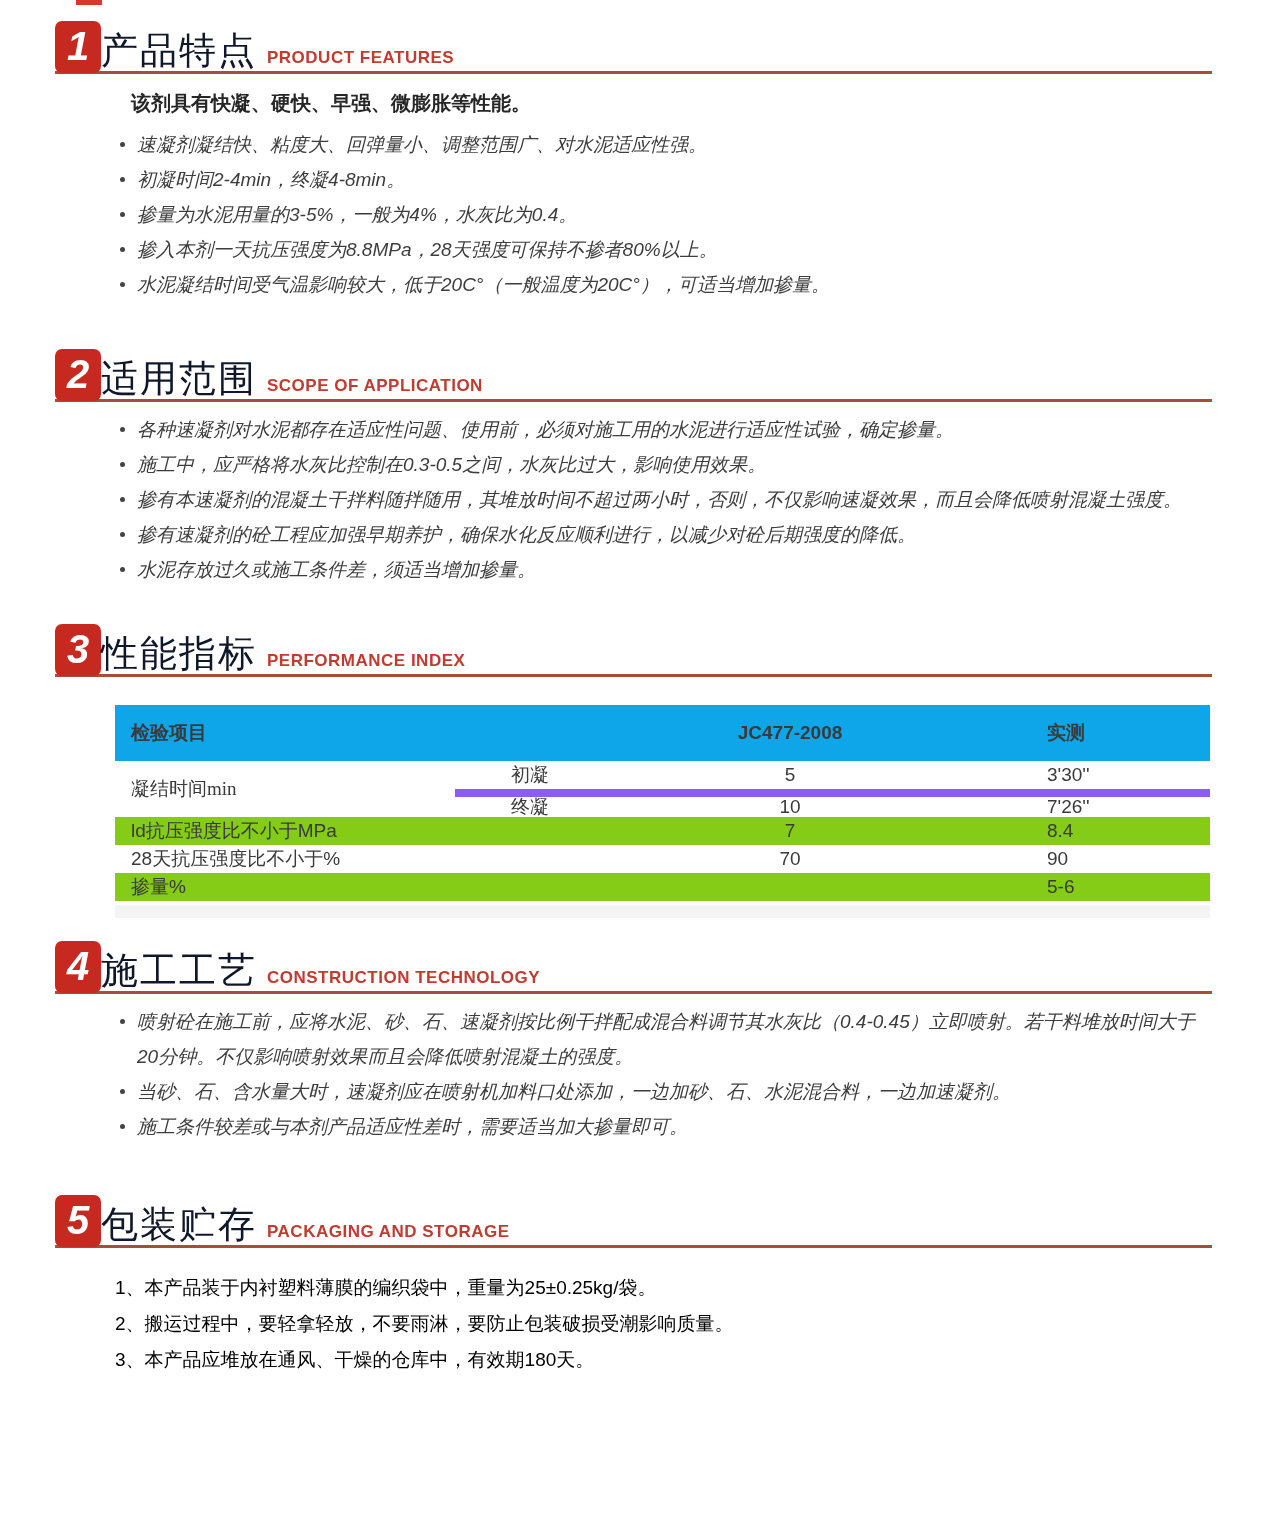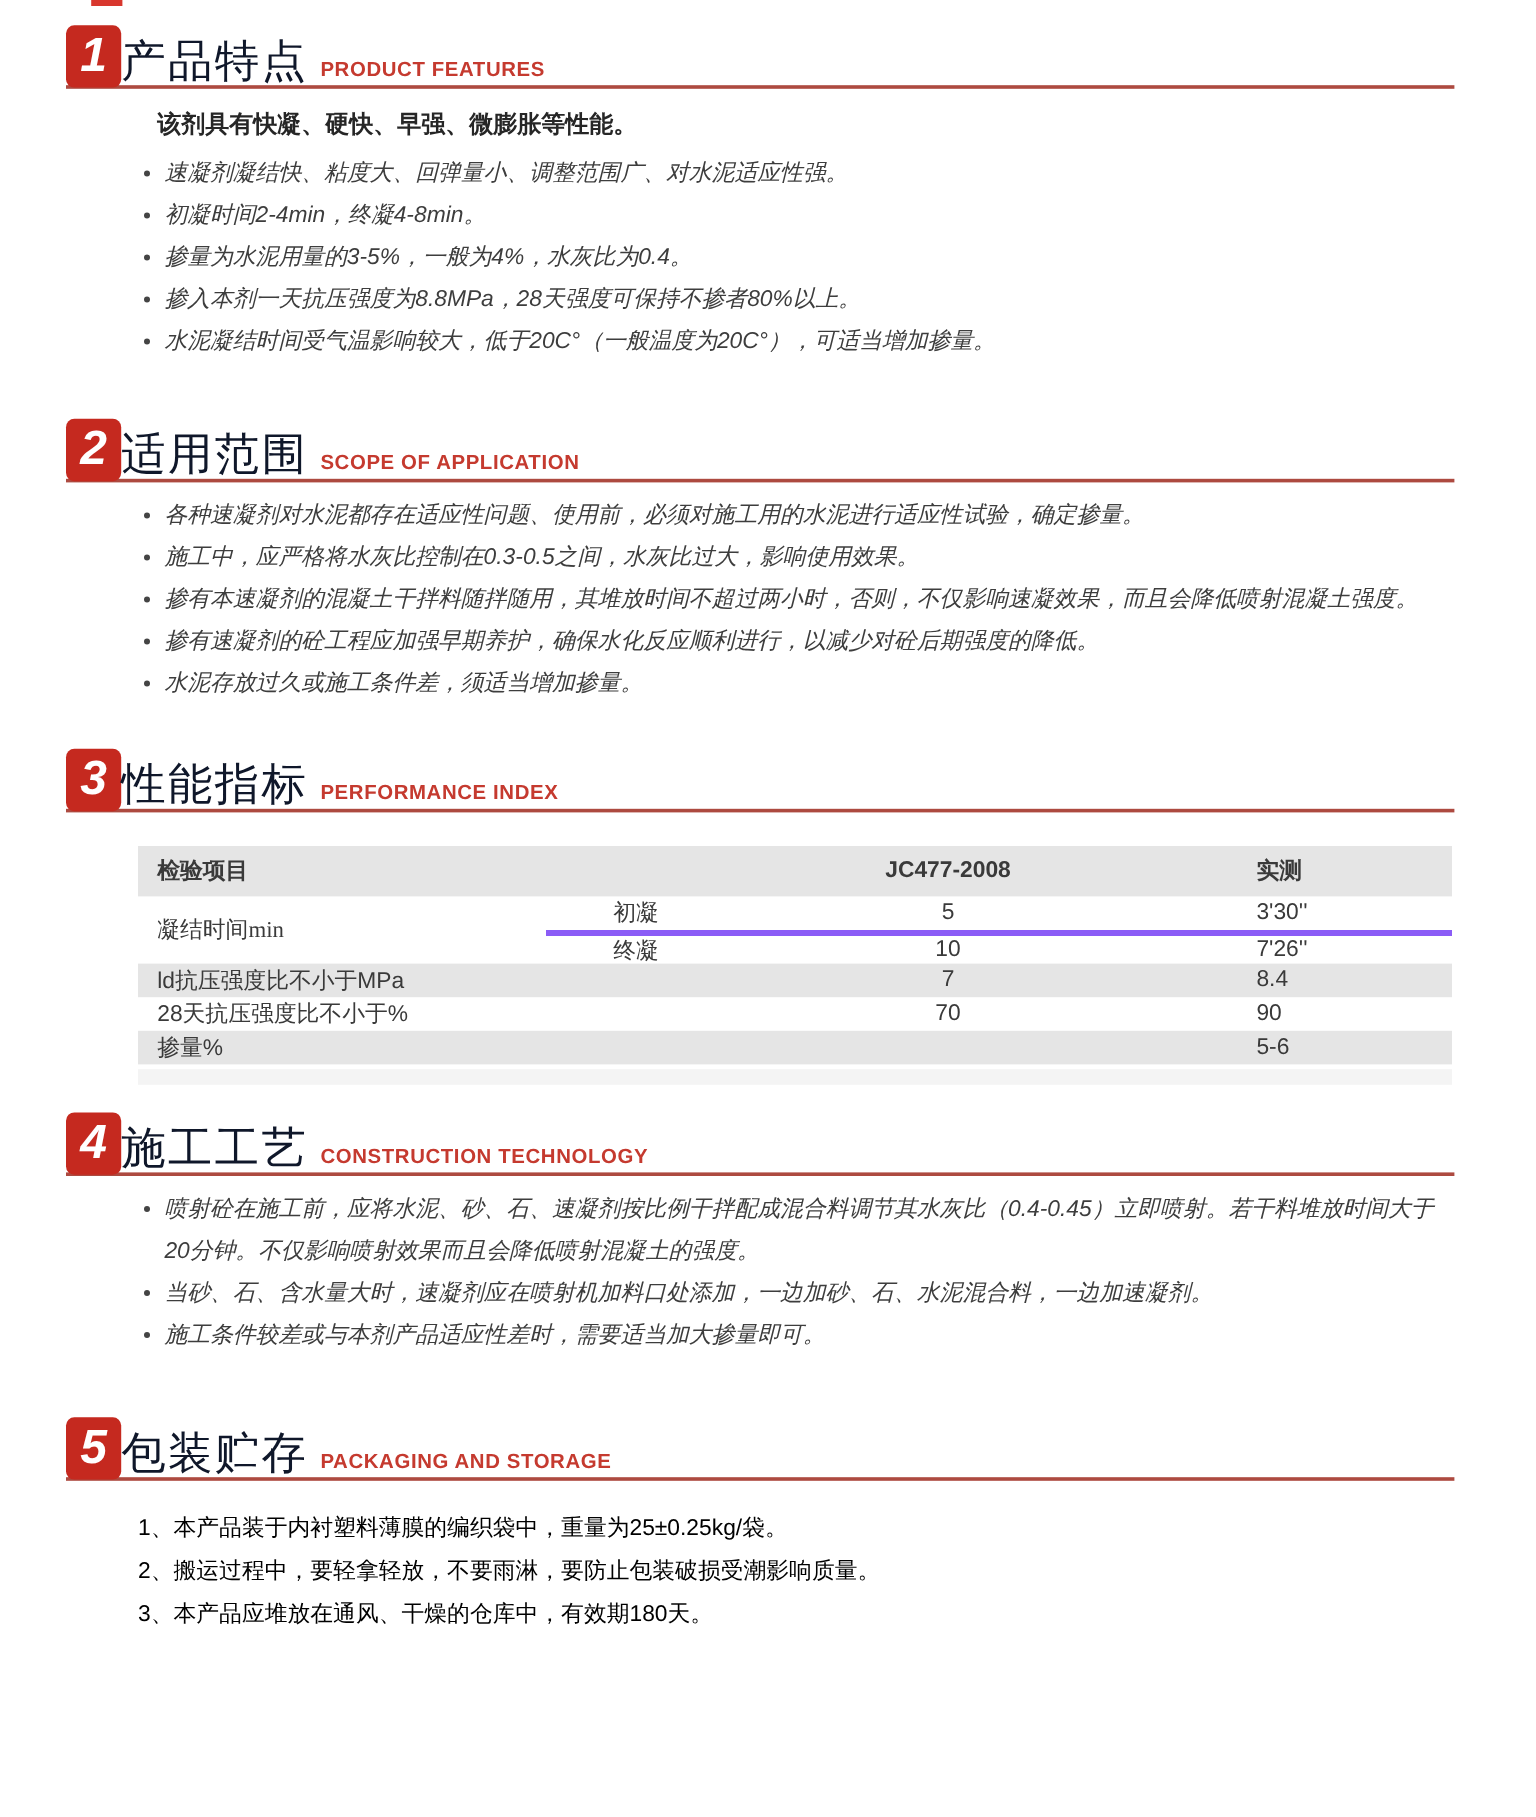--- a/index.html
+++ b/index.html
@@ -43,32 +43,32 @@
     font-size:19px; line-height:35px; color:#3d3d3d;font-style:italic;
   }
   ul.bullets li::before {
     content:""; position:absolute; left:5px; top:15px;
     width:5px; height:5px; border-radius:50%; background:#444444;
   }
 
   
   .tbl { margin:28px 2px 0 60px; font-size:19px; color:#3a3a3a; }
   .trow { display:flex; align-items:center; }
-  .thead { background:#e5e5e5; height:42px; font-weight:bold; }
-  .rgray { background:#e5e5e5; }
+  .thead { background:#0ea5e9; height:56px; font-weight:bold; }
+  .rgray { background:#84cc16; }
   .rowh { height:28px;justify-content:space-between; }
   .c1 { width:490px; padding-left:16px; }
   .c1h { width:340px; padding-left:16px; }
   .c2 { width:150px; text-align:center; }
   .c3 { width:370px; text-align:center; }
   .c4 { flex:1; padding-left:72px; }
   .tgroup { display:flex; }
   .glabel { width:340px; padding-left:16px; display:flex; align-items:center;font-family:Liberation Serif, serif; }
   .gsub { flex:1; }
-  .gsub .trow + .trow { border-top:5px solid #8b5cf6; }
+  .gsub .trow + .trow { border-top:8px solid #8b5cf6; }
   .strip { height:13px; background:#f4f4f4; margin-top:4px; }
 
   ol.numbered { list-style:none; margin:22px 0 0 60px; }
   ol.numbered li { font-size:19px; line-height:36px; color:#000000; }
 
   .mt-s1 { margin-top:20px; }
   .mt-s2 { margin-top:46px; }
   .mt-s3 { margin-top:36px; }
   .mt-s4 { margin-top:22px; }
   .mt-s5 { margin-top:50px; }

